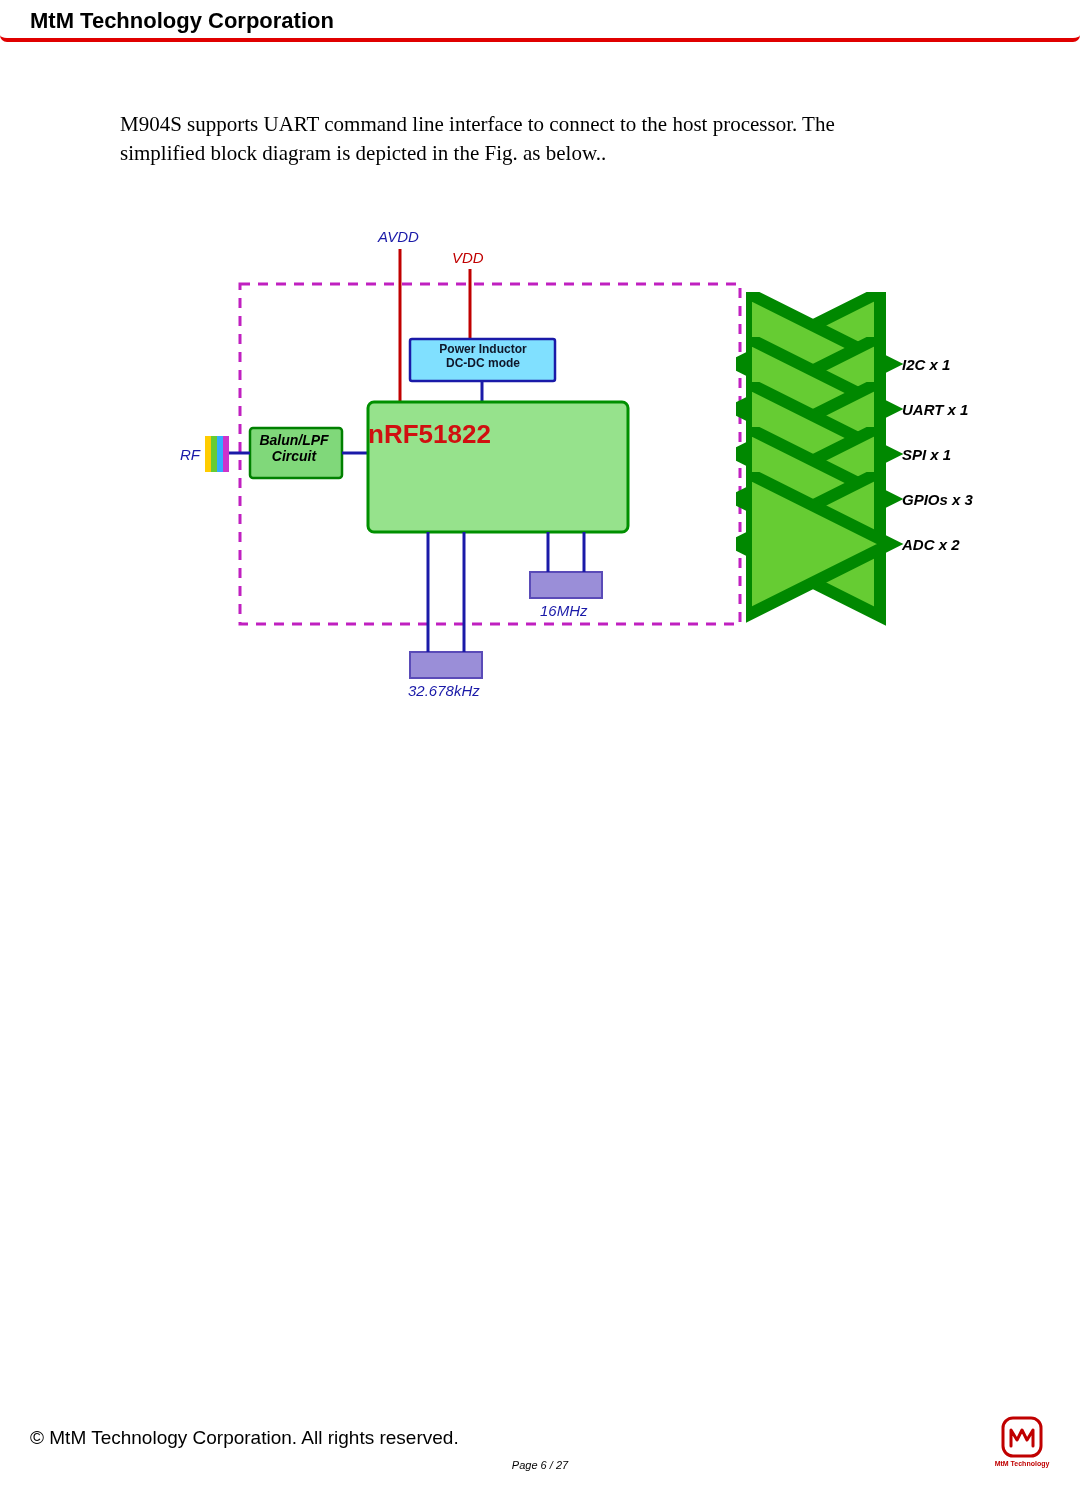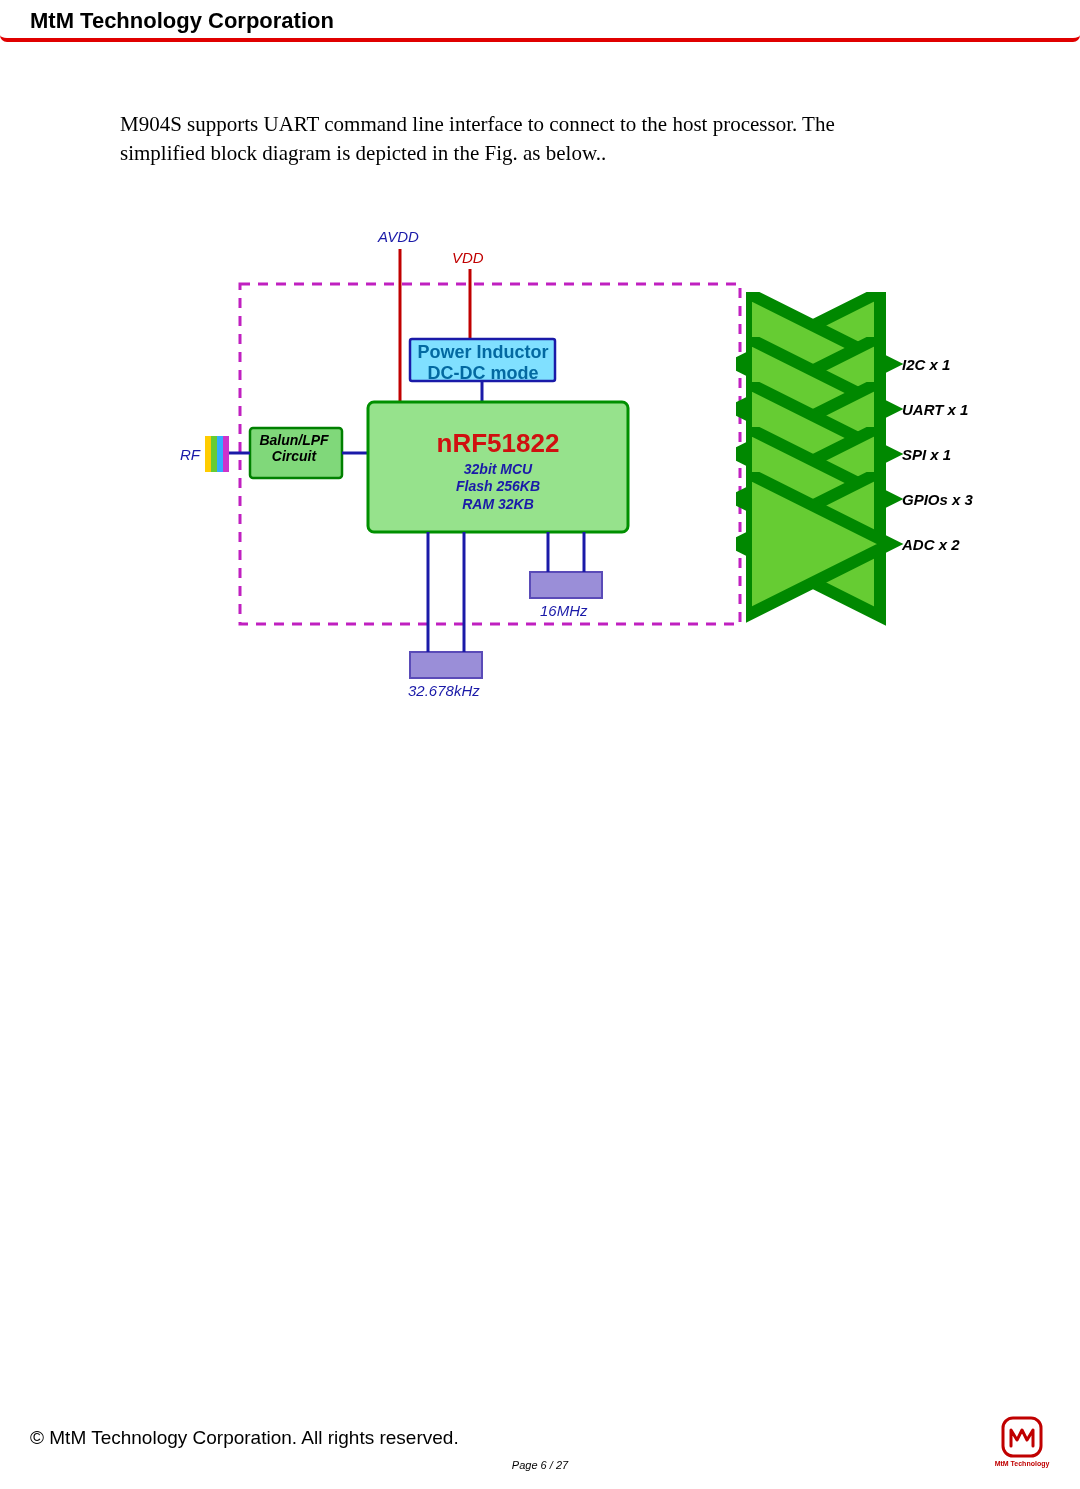--- a/index.html
+++ b/index.html
@@ -148,37 +148,32 @@
       </g>
 
       <line x1="538" y1="230" x2="650" y2="230" stroke="#1a1aa8" stroke-width="0"></line>
     </svg>
 
     
     <span class="lbl blue-i" style="left:288px; top:4px;">AVDD</span>
     <span class="lbl red-i" style="left:362px; top:25px;">VDD</span>
     <span class="lbl blue-i" style="left:90px;  top:222px;">RF</span>
 
-    <div style="position:absolute; left:326px; top:118px; width:134px; text-align:center; font-family:Arial; font-size:18px; font-weight:bold; color:#0369a1;">
+    <div style="position:absolute; left:326px; top:118px; width:134px; text-align:center; font-family:Arial; font-size:12px; font-weight:bold; color:#0f172a;">
       <div>Power Inductor</div>
       <div>DC-DC mode</div>
     </div>
 
     <div style="position:absolute; left:162px; top:208px; width:84px; text-align:center; font-family:Arial; font-size:14px; font-weight:bold; font-style:italic; color:#000;">
       <div>Balun/LPF</div>
       <div>Circuit</div>
     </div>
 
-    <div style="position:absolute; left:278px; top:204px; width:260px; text-align:center;">
+    <div style="position:absolute; left:278px; top:195px; width:260px; ">
       <div style="font-family:Arial; font-size:26px; font-weight:bold; color:#d01010;">nRF51822</div>
-      <div style="font-family:Arial; font-size:14px; font-style:italic; font-weight:bold; color:#1a1aa8; line-height:1.25; margin-top:2px;">
-        <div>32bit MCU</div>
-        <div>Flash 256KB</div>
-        <div>RAM 32KB</div>
-      </div>
     </div>
 
     <span class="lbl blue-i" style="left:450px; top:378px;">16MHz</span>
     <span class="lbl blue-i" style="left:318px; top:458px;">32.678kHz</span>
 
     <span class="lbl" style="left:812px; top:132px;">I2C x 1</span>
     <span class="lbl" style="left:812px; top:177px;">UART x 1</span>
     <span class="lbl" style="left:812px; top:222px;">SPI x 1</span>
     <span class="lbl" style="left:812px; top:267px;">GPIOs x 3</span>
     <span class="lbl" style="left:812px; top:312px;">ADC x 2</span>

